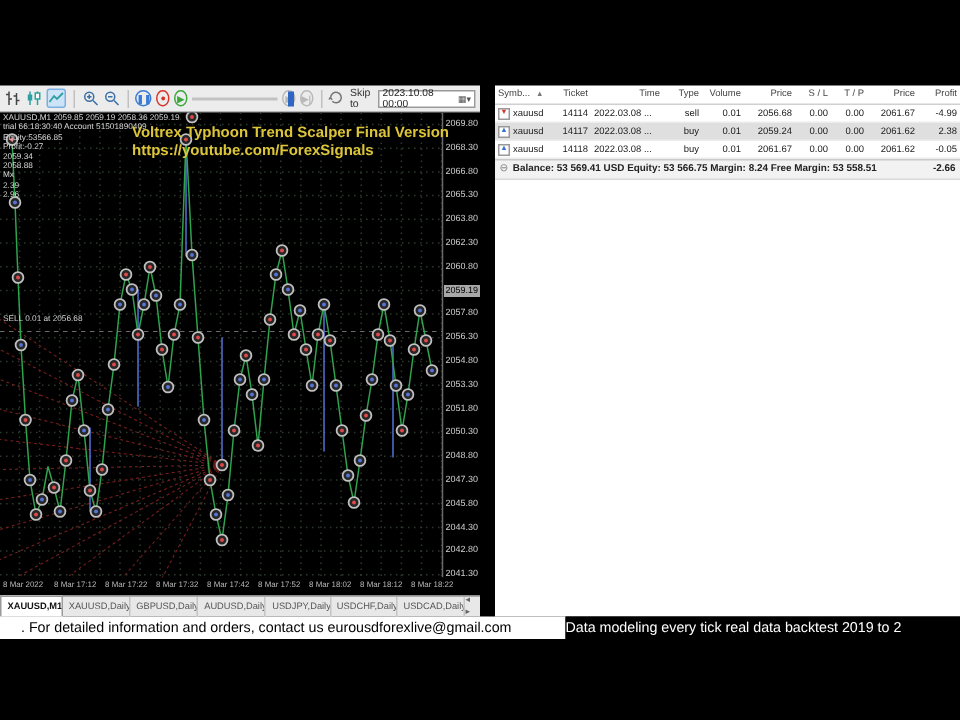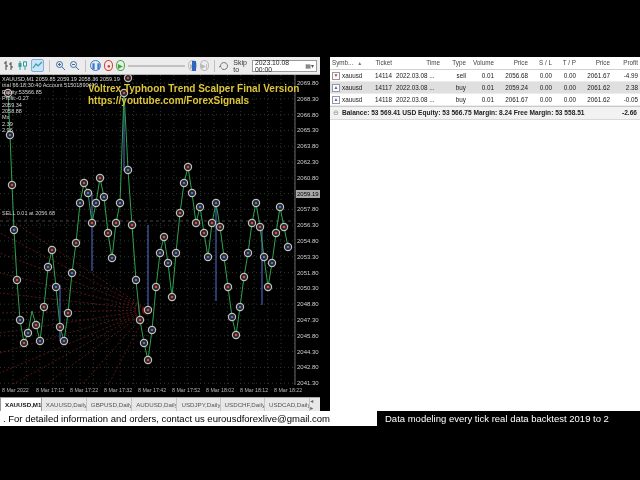--- a/index.html
+++ b/index.html
@@ -54,22 +54,22 @@
   .summary .sum-ico{color:#8a8a8a;font-weight:normal;margin-right:3px;font-size:7px;}
   .summary .profit{margin-left:auto;}
   
   .tabbar{position:absolute;left:0;top:397px;width:320px;height:14px;background:#e8e8e8;
           display:flex;align-items:flex-end;font-size:6.2px;color:#555;border-top:1px solid #aaa;box-sizing:border-box;}
   .tab{padding:1px 4px;height:11px;line-height:11px;border-right:1px solid #c4c4c4;white-space:nowrap;overflow:hidden;}
   .tab.active{background:#fff;color:#111;border:1px solid #9a9a9a;border-bottom:none;font-weight:bold;}
   .tab-arrows{margin-left:auto;padding-right:3px;font-size:6px;color:#666;}
   
   .ticker{position:absolute;left:0;top:411px;width:640px;height:15px;display:flex;}
-  .ticker .left{width:377px;background:#fff;color:#000;font-size:9.5px;line-height:15px;white-space:nowrap;overflow:hidden;padding-left:3px;box-sizing:border-box;}
-  .ticker .right{flex:1;background:#000;color:#fff;font-size:9.5px;line-height:15px;white-space:nowrap;overflow:hidden;padding-left:8px;}
+  .ticker .left{width:377px;background:#fff;color:#000;font-size:9.5px;line-height:15px;white-space:nowrap;overflow:hidden;padding-left:14px;box-sizing:border-box;}
+  .ticker .right{flex:1;background:#000;color:#fff;font-size:9.5px;line-height:15px;white-space:nowrap;overflow:hidden;}
 </style>
 </head>
 <body>
 
 <div class="stage">
 
   <div class="toolbar">
     <span class="tb-btn">
       <svg width="11" height="11">
           <path d="M3 1v9M3 3h-2M3 6h2M8 2v8M8 4h-2M8 7h2" stroke="#444" stroke-width="1" fill="none"></path>

